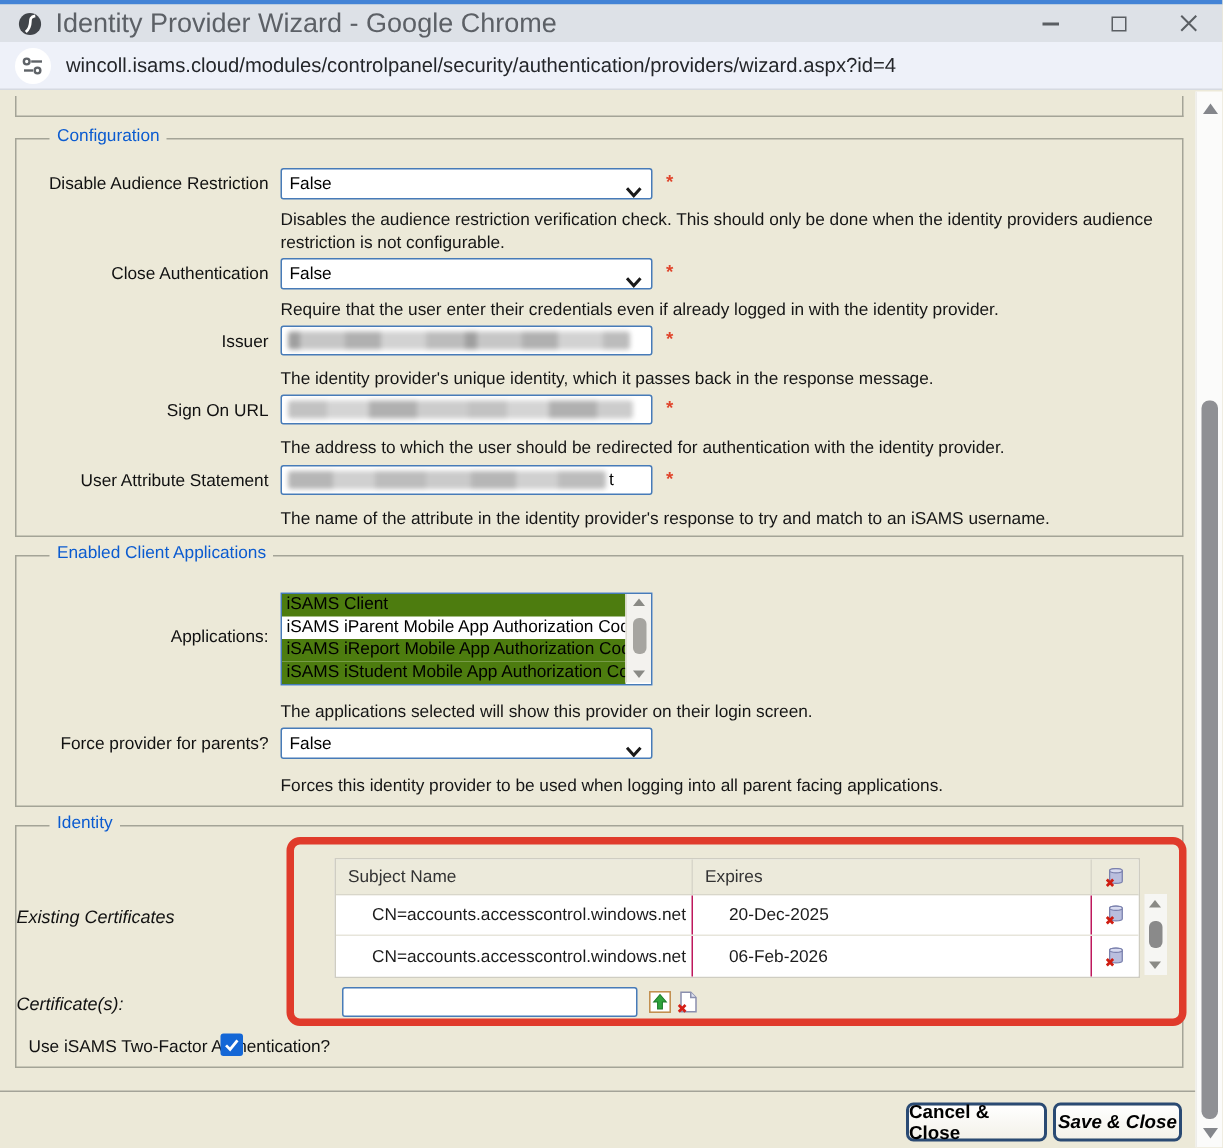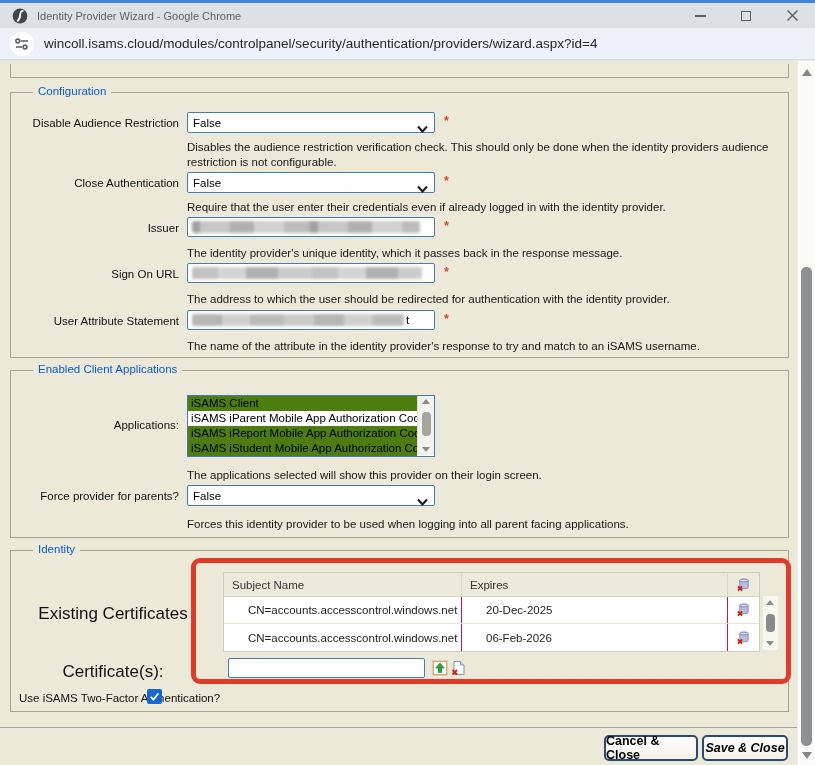--- a/index.html
+++ b/index.html
@@ -9,21 +9,21 @@
     font-family:"Liberation Sans", sans-serif; background:#ece9d8;
   }
 
   
   .topstrip { position:absolute; top:0; left:0; right:0; height:3px; background:#4383d6; }
   .titlebar {
     position:absolute; top:3px; left:0; right:0; height:25px; background:#dde1e7;
     display:flex; align-items:center;
   }
   .app-ico { margin-left:12px; width:16px; height:16px; display:inline-flex; }
-  .win-title { margin-left:9px; font-size:11px; color:#5c6066; }
+  .win-title { margin-left:9px; font-size:18px; color:#5c6066; }
   .winctl { position:absolute; right:0; top:0; height:25px; display:flex; }
   .winbtn { width:46px; height:25px; display:flex; align-items:center; justify-content:center; }
   .mini-glyph { width:11px; height:2px; background:#5a5e63; }
   .max-glyph { width:10px; height:10px; border:1.4px solid #5a5e63; }
 
   .urlbar {
     position:absolute; top:28px; left:0; right:0; height:32px; background:#eef1f9;
     border-bottom:1px solid #d6dae1; display:flex; align-items:center;
   }
   .tunewrap { margin-left:10px; width:24px; height:24px; border-radius:12px; background:#ffffff;
@@ -96,21 +96,21 @@
   .t-head > div { display:flex; align-items:center; padding-left:8px; font-size:11.5px; color:#333;
     border-right:1px solid #d8d6ca; }
   .t-head > div:last-child { border-right:none; justify-content:center; padding-left:0; }
   .t-row { display:grid; grid-template-columns:238px 266px 1fr; height:27px; background:#fff; }
   .t-row.sep { border-bottom:1px solid #e7e5db; }
   .t-row > div { display:flex; align-items:center; padding-left:24px; font-size:11.5px; color:#1c1c1c;
     border-right:1px solid #be185d; }
   .t-row > div:last-child { border-right:none; justify-content:center; padding-left:0; }
   .tbl-scroll { position:absolute; left:752px; top:45px; width:15px; height:54px; background:#f6f6f3; }
   .tbl-thumb { position:absolute; left:3px; top:18px; width:9px; height:18px; background:#8a8a8a; border-radius:4px; }
-  .sec-label { position:absolute; left:0; width:204px; text-align:center; font-size:17px; color:#111; }
+  .sec-label { position:absolute; left:0; width:204px; text-align:left; font-size:12px; color:#111;font-style:italic; }
   .cert-inp { position:absolute; left:217px; top:107px; width:197px; height:20px; background:#fff;
     border:1.5px solid #477bb8; border-radius:2px; }
   .ico16 { position:absolute; width:16px; height:16px; top:109px; }
 
   .tfa-label { position:absolute; left:8px; top:141px; font-size:11.5px; color:#111; }
   .tfa-check { position:absolute; left:136px; top:138px; width:15px; height:15px; background:#1467d6;
     border-radius:2px; display:flex; align-items:center; justify-content:center; }
 
   
   .footline { position:absolute; top:666px; left:0; width:797px; border-top:1px solid #a3a398; }

